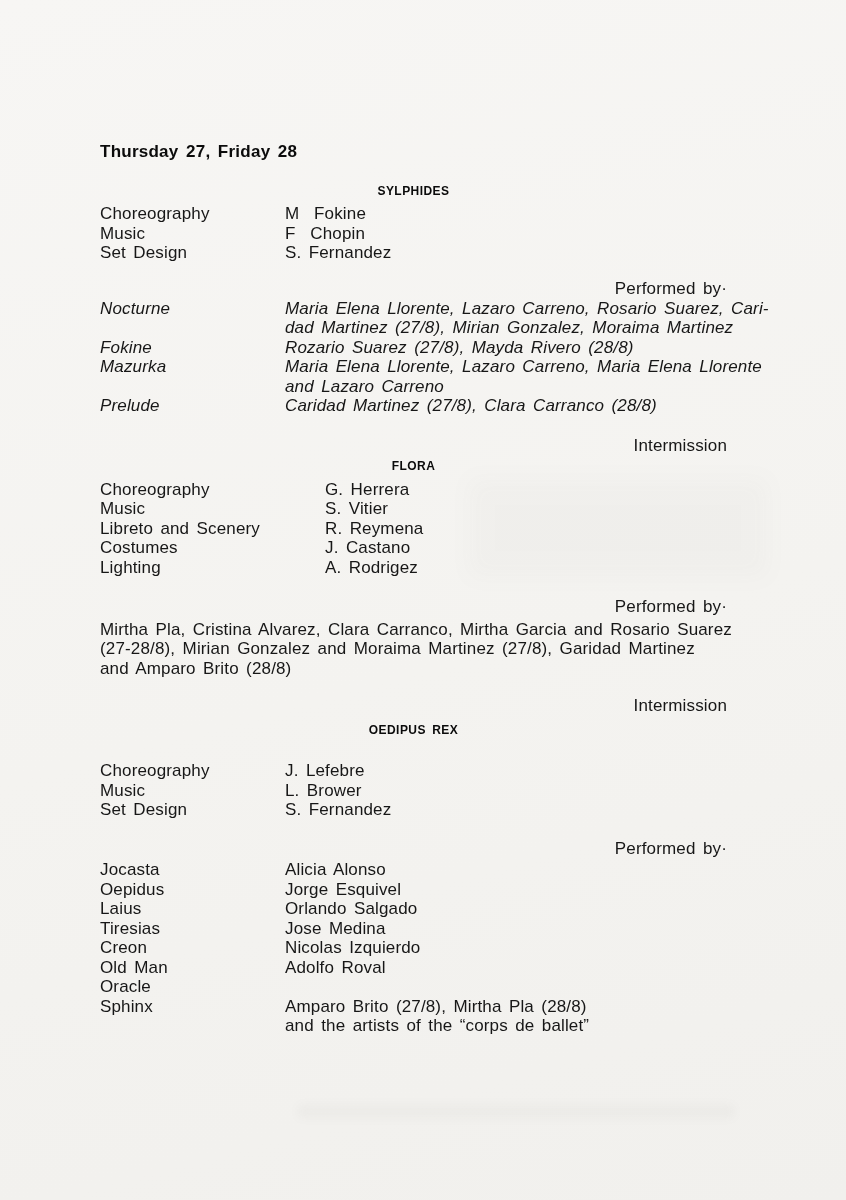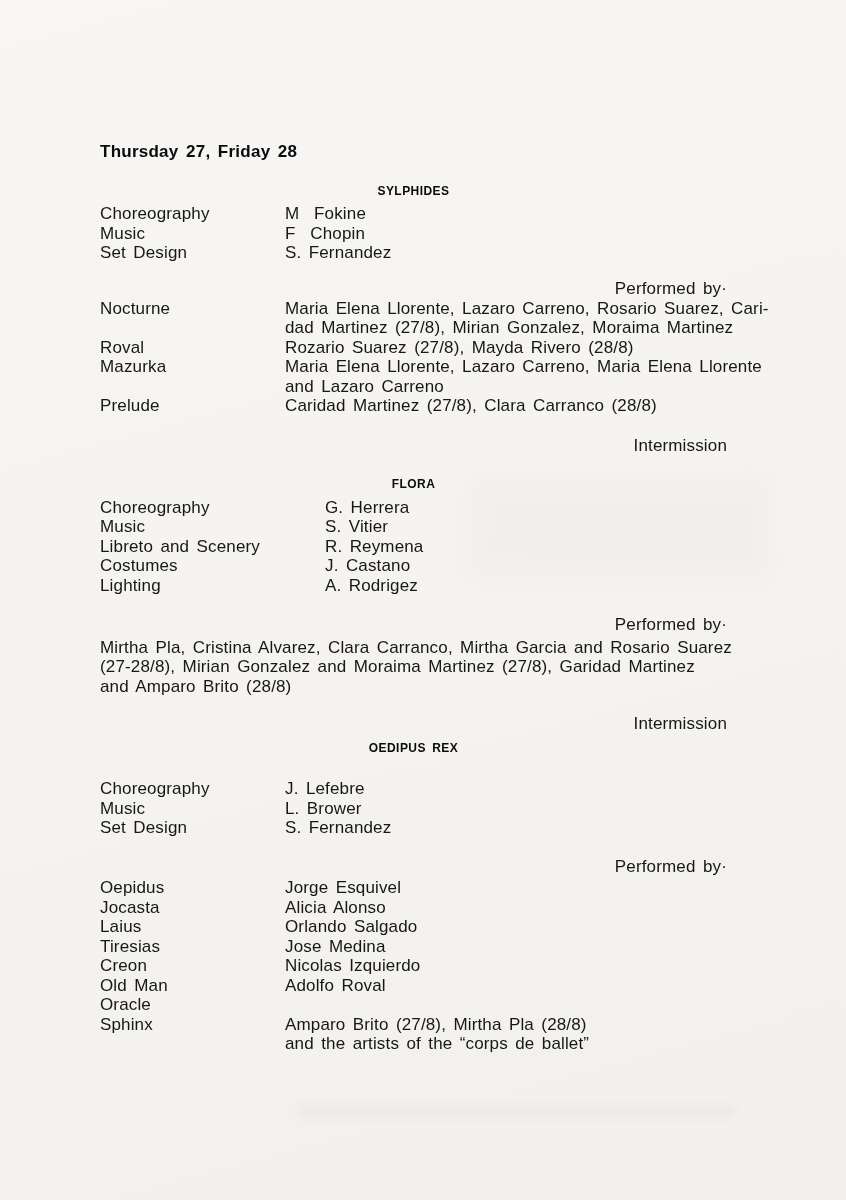--- a/index.html
+++ b/index.html
@@ -33,32 +33,32 @@
   }
   .title {
     margin: 0;
     text-align: center;
     font-size: 12px;
     font-weight: bold;
     letter-spacing: 0.45px;
     color: #0b0b0b;
   }
   .title-syl  { margin-top: 20px; }
-  .title-flora{ margin-top: 20px; }
+  .title-flora{ margin-top: 2px; }
   .title-oed  { margin-top: 6px; }
   .center { text-align: right; }
   .performed-syl   { margin-top: 16.5px; }
   .performed-flora { margin-top: 20px; }
   .performed-oed   { margin-top: 19px; }
   .intermission-1  { margin-top: 20px; }
   .intermission-2  { margin-top: 17.5px; }
   .credits-syl  { margin-top: 3px; }
   .credits-flora{ margin-top: 3px; }
   .credits-oed  { margin-top: 20.5px; }
-  .cast-syl { margin-top: 0; }
+  .cast-syl { margin-top: 0; font-style: italic; }
   .cast-oed { margin-top: 2px; }
   .row { display: grid; grid-template-columns: 145px 1fr; gap: 40px; }
   .row.wide { grid-template-columns: 185px 1fr; }
   .value { white-space: pre; }
   .performers-para { margin: 3px 0 0 0; white-space: pre; }
   .smudge { position: absolute; background: #7b7a76; pointer-events: none; }
   .smudge-a { left: 468px; top: 478px; width: 300px; height: 100px; opacity: 0.03; filter: blur(11px); }
   .smudge-b { left: 298px; top: 1105px; width: 436px; height: 13px; opacity: 0.05; filter: blur(5px); }
 </style>
 </head>
@@ -93,21 +93,21 @@
 
       <div class="center performed-syl">Performed by·</div>
 
       <div class="cast-syl">
         <div class="row">
           <span class="label">Nocturne</span>
           <span class="value">Maria Elena Llorente, Lazaro Carreno, Rosario Suarez, Cari-
 dad Martinez (27/8), Mirian Gonzalez, Moraima Martinez</span>
         </div>
         <div class="row">
-          <span class="label">Roval</span>
+          <span class="label">Fokine</span>
           <span class="value">Rozario Suarez (27/8), Mayda Rivero (28/8)</span>
         </div>
         <div class="row">
           <span class="label">Mazurka</span>
           <span class="value">Maria Elena Llorente, Lazaro Carreno, Maria Elena Llorente
 and Lazaro Carreno</span>
         </div>
         <div class="row">
           <span class="label">Prelude</span>
           <span class="value">Caridad Martinez (27/8), Clara Carranco (28/8)</span>
@@ -167,26 +167,26 @@
         <div class="row">
           <span class="label">Set Design</span>
           <span class="value">S. Fernandez</span>
         </div>
       </div>
 
       <div class="center performed-oed">Performed by·</div>
 
       <div class="cast-oed">
         <div class="row">
+          <span class="label">Jocasta</span>
+          <span class="value">Alicia Alonso</span>
+        </div>
+        <div class="row">
           <span class="label">Oepidus</span>
           <span class="value">Jorge Esquivel</span>
-        </div>
-        <div class="row">
-          <span class="label">Jocasta</span>
-          <span class="value">Alicia Alonso</span>
         </div>
         <div class="row">
           <span class="label">Laius</span>
           <span class="value">Orlando Salgado</span>
         </div>
         <div class="row">
           <span class="label">Tiresias</span>
           <span class="value">Jose Medina</span>
         </div>
         <div class="row">

